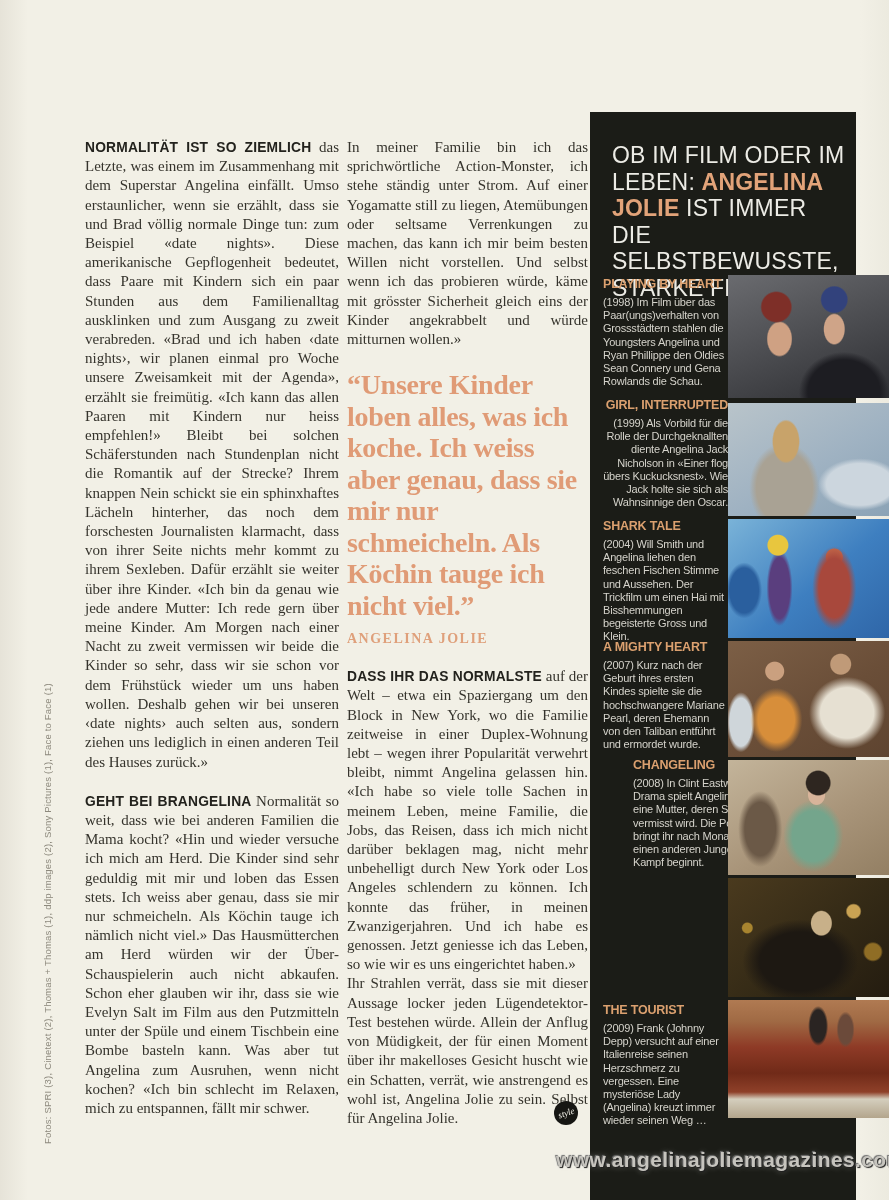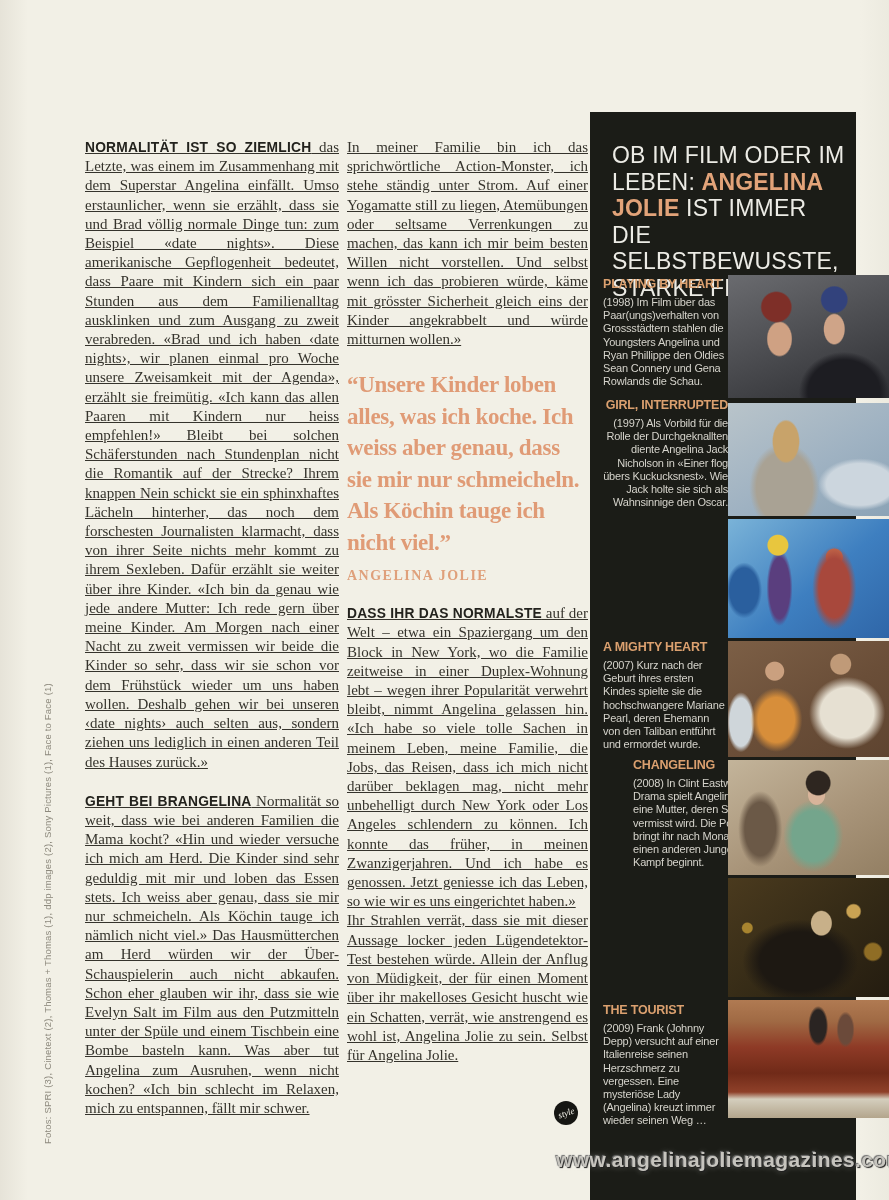--- a/index.html
+++ b/index.html
@@ -7,26 +7,26 @@
     position:relative;width:889px;height:1200px;overflow:hidden;
     background:
       linear-gradient(90deg, #e6e3d8 0px, #f2f0e6 28px, #f2f0e6 860px, #eceadf 889px),
       #f2f0e6;
     font-family:"Liberation Serif", serif;
   }
   
   .col{position:absolute;top:138px;}
   .col1{left:85px;width:254px;}
   .col2{left:347px;width:241px;}
-  p.body{font-size:15px;line-height:19.2px;text-align:justify;color:#35332c;margin:0;text-decoration:underline;}
+  p.body{font-size:15px;line-height:19.2px;text-align:justify;color:#35332c;margin:0;}
   .para-gap{margin-top:20px !important;}
   .lead{font-family:"Liberation Sans", sans-serif;font-weight:bold;font-size:13.8px;letter-spacing:0.2px;color:#23221d;}
   
   .quote{
-    margin-top:20px;font-weight:bold;font-size:23px;line-height:31.5px;
+    margin-top:20px;font-weight:bold;font-size:28px;line-height:31.5px;
     color:#e09b76;text-align:left;letter-spacing:-0.3px;
   }
   .attribution{
     margin-top:10px;margin-bottom:20px;font-weight:bold;font-size:14px;
     letter-spacing:1.5px;color:#dfa07b;
   }
   
   .credits{
     position:absolute;left:-142px;top:948px;width:380px;height:12px;
     transform:rotate(-90deg);
@@ -130,21 +130,25 @@
   <div class="panel"></div>
 
   <div class="sb-header"><span>OB IM FILM ODER IM LEBEN: </span><span class="hl">ANGELINA JOLIE</span><span> IST IMMER DIE SELBSTBEWUSSTE, STARKE FRAU</span></div>
 
   <div class="entry e1">
     <div class="mtitle">PLAYING BY HEART</div>
     <div class="mtext">(1998) Im Film über das Paar(ungs)verhalten von Grossstädtern stahlen die Youngsters Angelina und Ryan Phillippe den Oldies Sean Connery und Gena Rowlands die Schau.</div>
   </div>
   <div class="entry e2">
     <div class="mtitle">GIRL, INTERRUPTED</div>
-    <div class="mtext">(1997) Als Vorbild für die Rolle der Durchgeknallten diente Angelina Jack Nicholson in «Einer flog übers Kuckucksnest». Wie Jack holte sie sich als Wahnsinnige den Oscar.</div>
+    <div class="mtext">(1999) Als Vorbild für die Rolle der Durchgeknallten diente Angelina Jack Nicholson in «Einer flog übers Kuckucksnest». Wie Jack holte sie sich als Wahnsinnige den Oscar.</div>
+  </div>
+  <div class="entry e3">
+    <div class="mtitle">SHARK TALE</div>
+    <div class="mtext">(2004) Will Smith und Angelina liehen den feschen Fischen Stimme und Aussehen. Der Trickfilm um einen Hai mit Bisshemmungen begeisterte Gross und Klein.</div>
   </div>
   <div class="entry e4">
     <div class="mtitle">A MIGHTY HEART</div>
     <div class="mtext">(2007) Kurz nach der Geburt ihres ersten Kindes spielte sie die hochschwangere Mariane Pearl, deren Ehemann von den Taliban entführt und ermordet wurde.</div>
   </div>
   <div class="entry e5">
     <div class="mtitle">CHANGELING</div>
     <div class="mtext">(2008) In Clint Eastwoods Drama spielt Angelina eine Mutter, deren Sohn vermisst wird. Die Polizei bringt ihr nach Monaten einen anderen Jungen. Ihr Kampf beginnt.</div>
   </div>
   <div class="entry e7">

